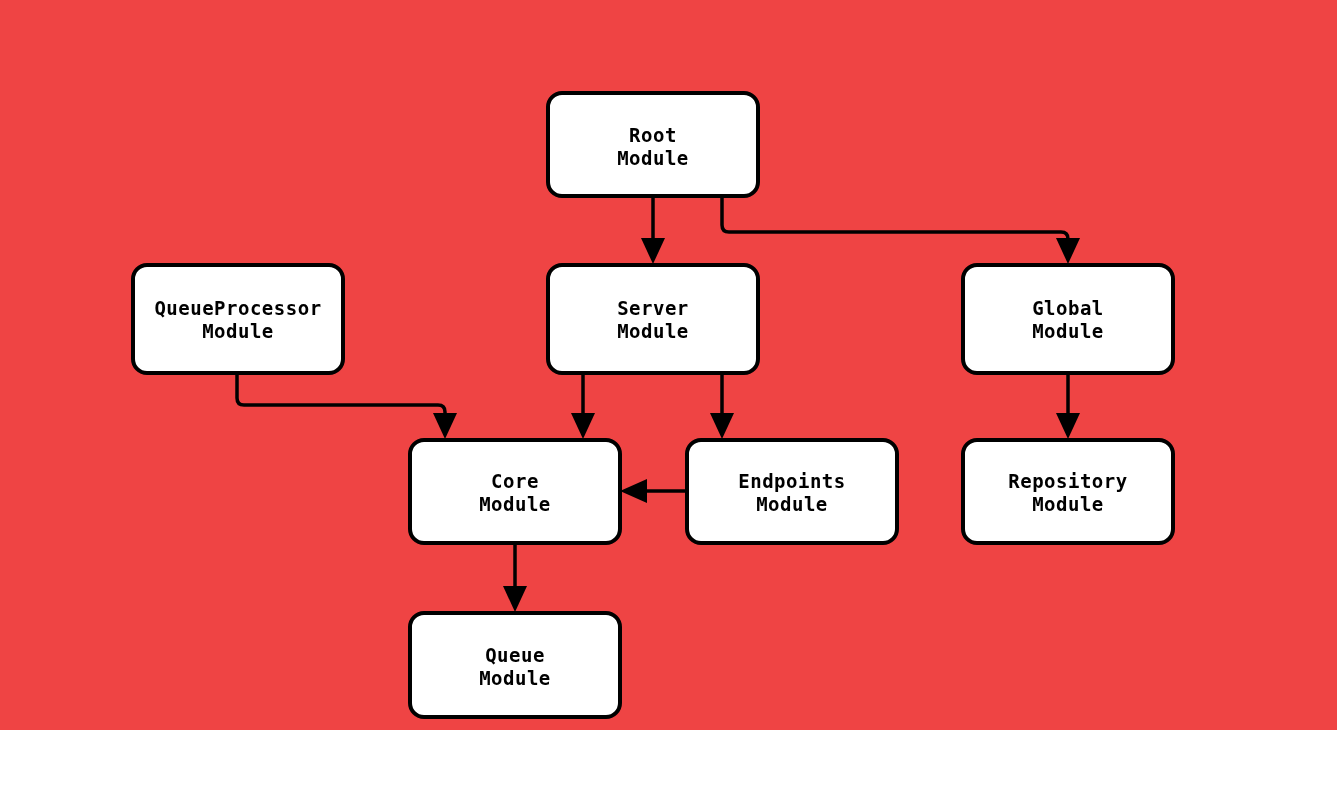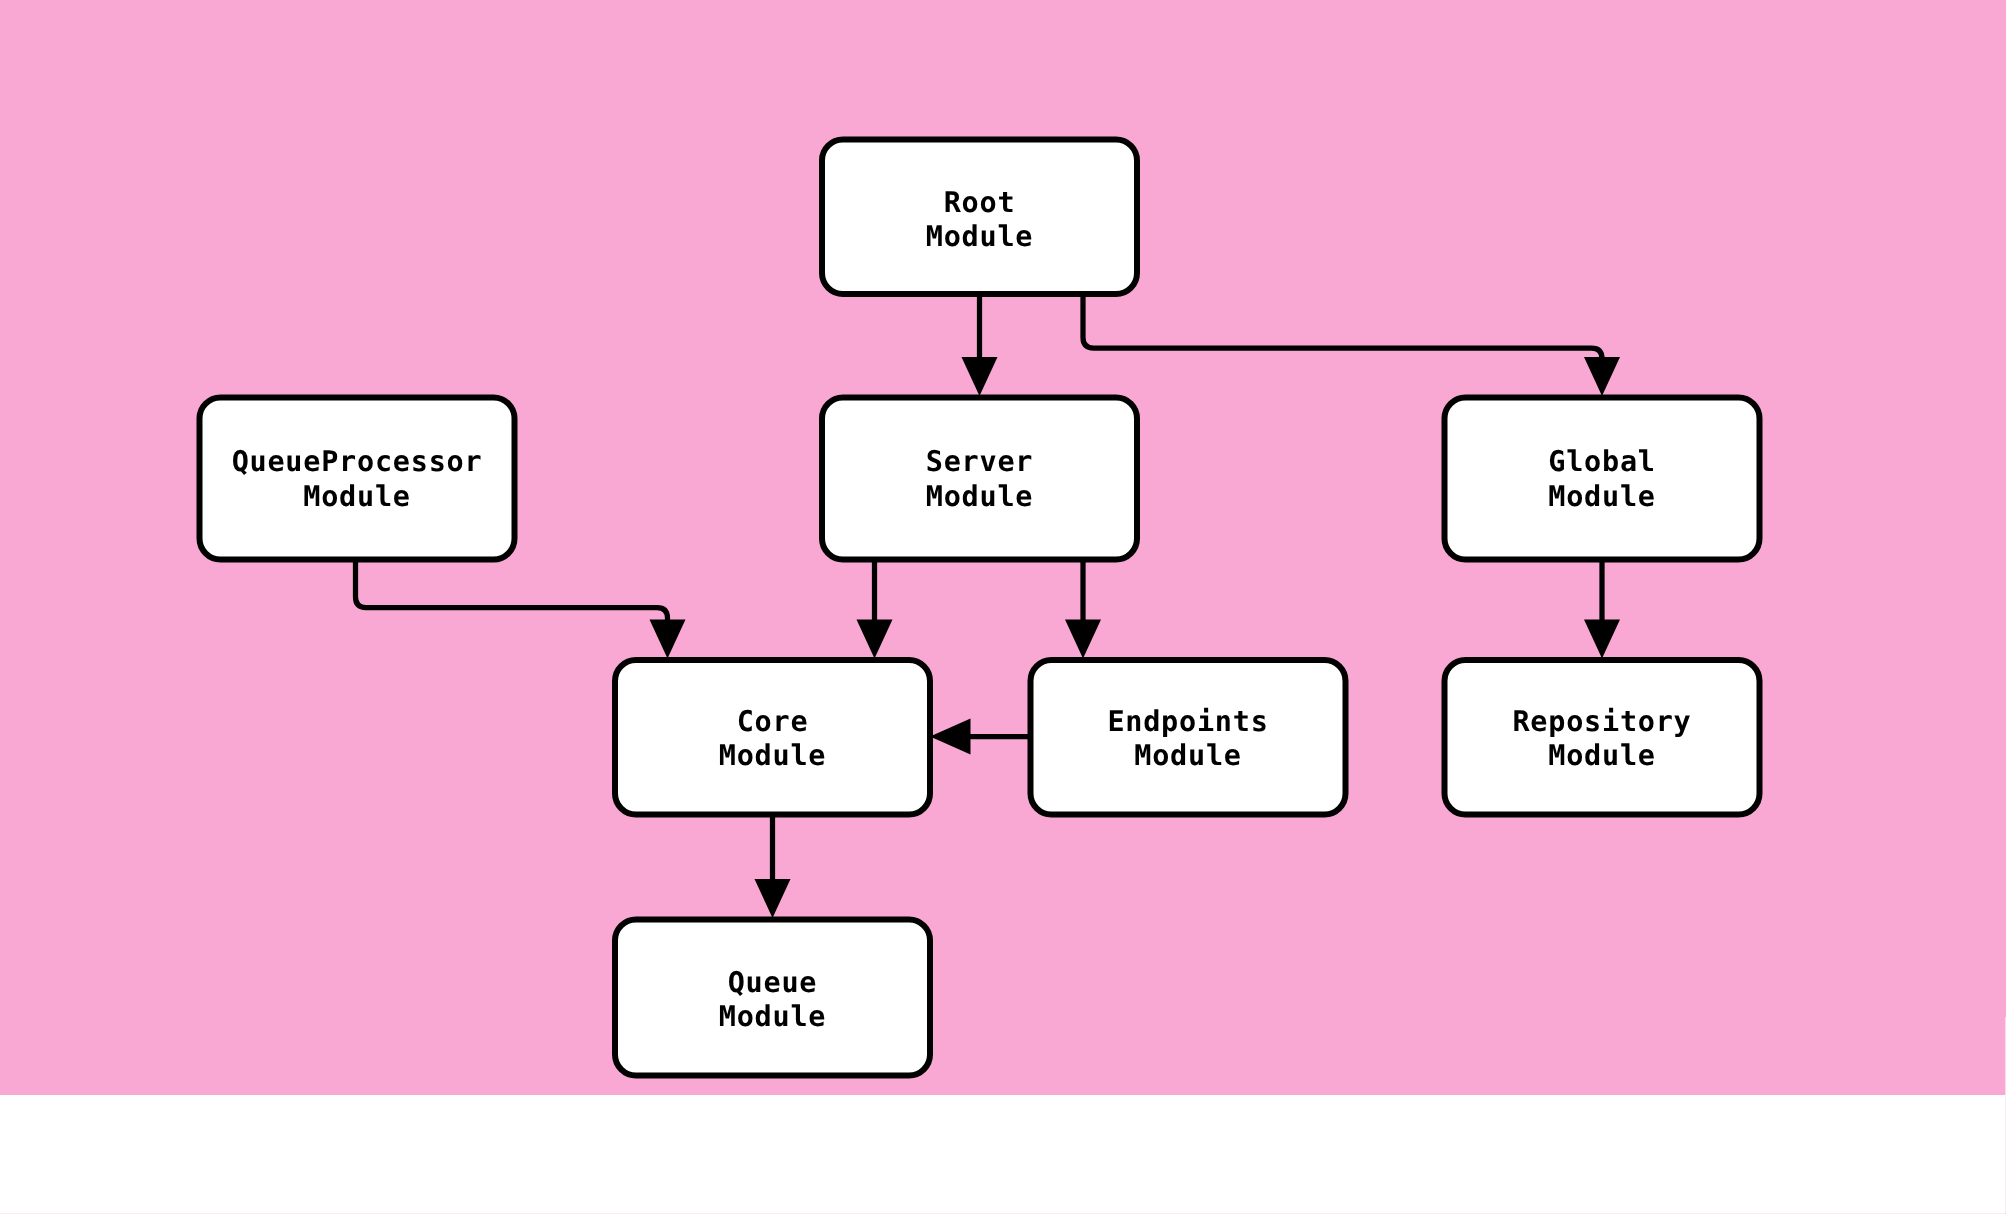--- a/index.html
+++ b/index.html
@@ -10,21 +10,21 @@
   body {
     width: 1337px;
     height: 809px;
     font-family: "DejaVu Sans Mono", "Liberation Mono", monospace;
     overflow: hidden;
   }
   #diagram-root {
     position: relative;
     width: 1337px;
     height: 730px;
-    background: #f9a8d4;
+    background: #ef4444;
   }
   svg.diagram-canvas {
     position: absolute;
     top: 0;
     left: 0;
     width: 1337px;
     height: 809px;
     display: block;
   }
   .node-box {

